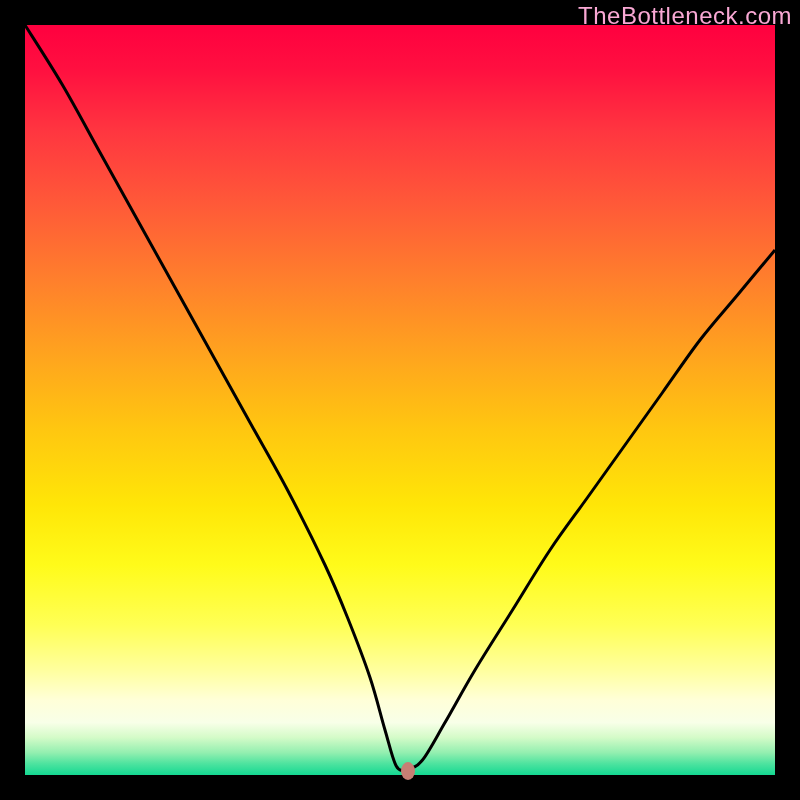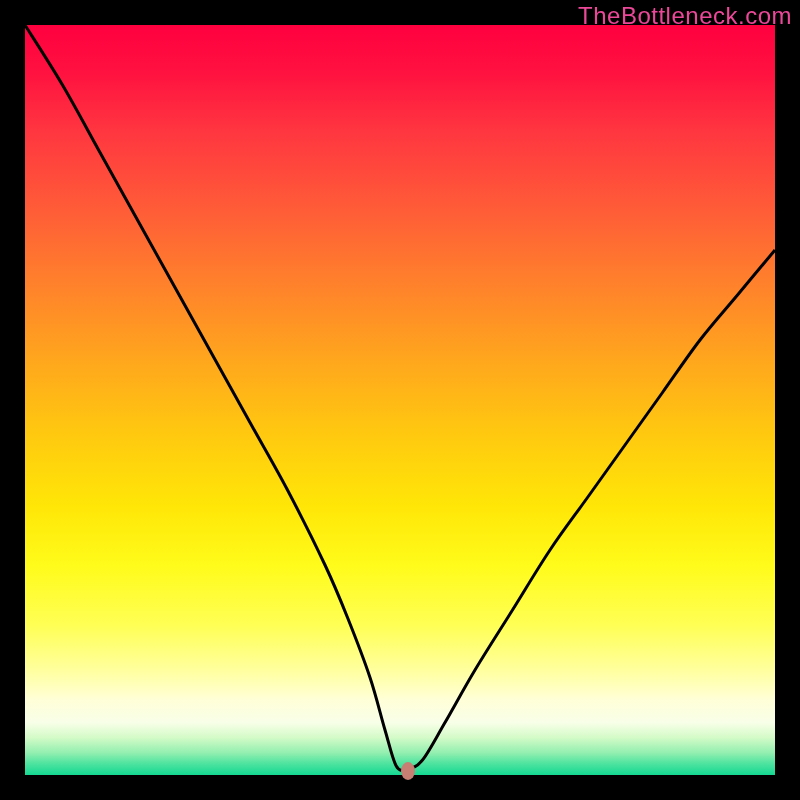--- a/index.html
+++ b/index.html
@@ -8,21 +8,21 @@
     height: 800px;
     background: #000;
     position: relative;
     font-family: Arial, Helvetica, sans-serif;
     overflow: hidden;
   }
   .watermark {
     position: absolute;
     top: 2px;
     right: 8px;
-    color: #ec4899;
+    color: #f9a8d4;
     font-size: 24px;
     font-weight: 500;
     z-index: 10;
     letter-spacing: 0.5px;
   }
   .plot-area {
     position: absolute;
     left: 25px;
     top: 25px;
     width: 750px;

